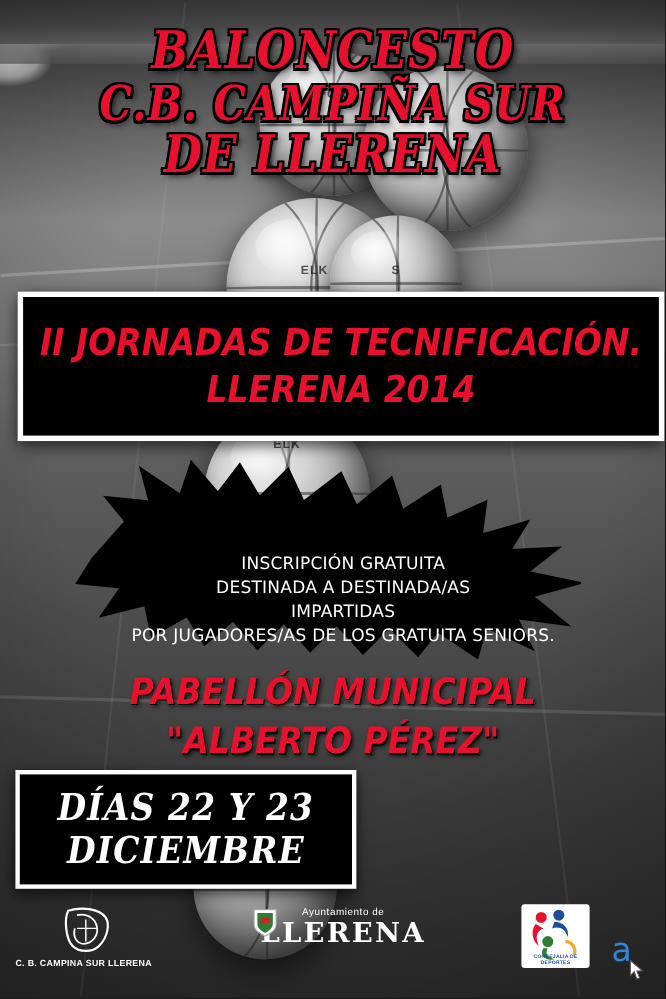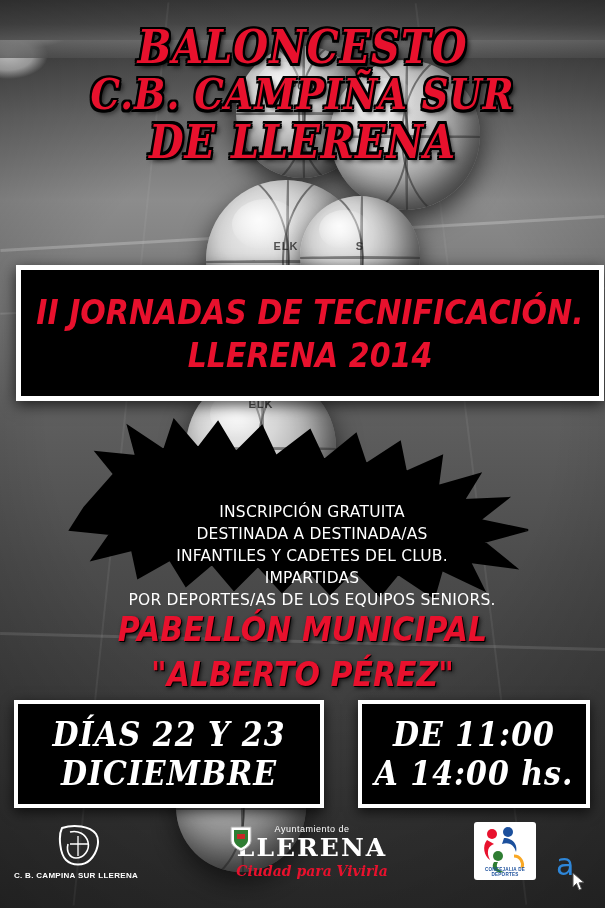--- a/index.html
+++ b/index.html
@@ -380,40 +380,35 @@
     </div>
   </div>
 
   <div class="burst">
     <svg viewBox="0 0 480 190" preserveAspectRatio="none">
       <polygon points="18,96 48,62 30,40 70,44 62,14 98,38 108,8 132,36 152,10 170,40 196,14 210,44 244,18 258,48 290,22 300,52 334,30 340,60 376,44 372,74 414,62 398,88 442,86 414,108 462,118 418,130 450,156 404,150 418,178 376,158 368,186 332,162 314,184 288,158 264,182 240,156 216,180 192,154 168,178 146,152 120,174 104,148 72,166 66,138 26,148 44,122 4,118" fill="#000000" stroke="#000000" stroke-width="2"></polygon>
     </svg>
     <div class="burst-text">
       <span class="ln">INSCRIPCIÓN GRATUITA</span>
       <span class="ln">DESTINADA A DESTINADA/AS</span>
-      <span class="ln">INFANTILES Y CADETES DEL CLUB.</span>
       <span class="ln">IMPARTIDAS</span>
-      <span class="ln">POR DEPORTES/AS DE LOS EQUIPOS SENIORS.</span>
+      <span class="ln">POR JUGADORES/AS DE LOS GRATUITA SENIORS.</span>
     </div>
   </div>
 
   <div class="pabellon">
     <span class="ln">PABELLÓN MUNICIPAL</span>
     <span class="ln">"ALBERTO PÉREZ"</span>
   </div>
 
   <div class="date-box">
     <span class="box-line">DÍAS 22 Y 23</span>
     <span class="box-line">DICIEMBRE</span>
   </div>
 
-  <div class="time-box">
-    <span class="box-line">DE 11:00</span>
-    <span class="box-line">A 14:00 hs.</span>
-  </div>
 
   <div class="footer">
 
     <div class="logo-club">
       <div class="mark">
         <svg viewBox="0 0 46 44" width="46" height="44">
           <path d="M6 4 C18 0 34 2 40 10 C44 16 42 28 34 36 C28 42 16 42 10 36 C4 30 2 12 6 4 Z" fill="none" stroke="#ffffff" stroke-width="2"></path>
           <path d="M14 8 C22 6 30 10 32 18 C34 26 28 34 20 34 C14 34 10 28 12 20" fill="none" stroke="#ffffff" stroke-width="1.6"></path>
           <path d="M22 12 L22 32 M14 20 L32 20" stroke="#ffffff" stroke-width="1.3"></path>
         </svg>
@@ -424,21 +419,20 @@
     <div class="logo-ayto">
       <div class="shield">
         <svg viewBox="0 0 22 26" width="22" height="26">
           <path d="M1 1 H21 V15 C21 21 11 25 11 25 C11 25 1 21 1 15 Z" fill="#ffffff" stroke="#aaaaaa" stroke-width="1"></path>
           <path d="M4 4 H18 V14 C18 19 11 22 11 22 C11 22 4 19 4 14 Z" fill="#2e7d32"></path>
           <path d="M7 8 H15 V13 H7 Z" fill="#c62828"></path>
         </svg>
       </div>
       <div class="small">Ayuntamiento de</div>
       <div class="big">LLERENA</div>
-      <div class="slogan">Ciudad para Vivirla</div>
     </div>
 
     <div class="logo-junta">
       <svg viewBox="0 0 62 58" width="62" height="58">
         <circle cx="18" cy="12" r="5" fill="#e8112d"></circle>
         <path d="M13 18 C8 24 10 34 16 38 C12 30 14 24 20 22 Z" fill="#e8112d"></path>
         <circle cx="34" cy="10" r="5" fill="#1b4f9c"></circle>
         <path d="M30 16 C38 16 44 22 42 30 C40 22 34 20 28 22 Z" fill="#1b4f9c"></path>
         <circle cx="24" cy="34" r="5" fill="#2e7d32"></circle>
         <path d="M20 40 C16 46 22 52 30 50 C24 48 21 45 24 40 Z" fill="#2e7d32"></path>

